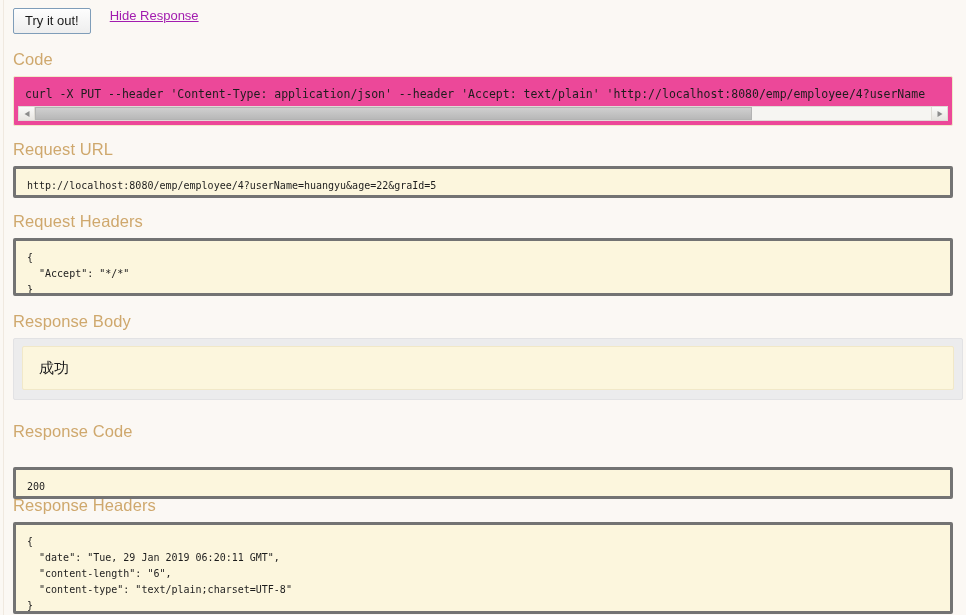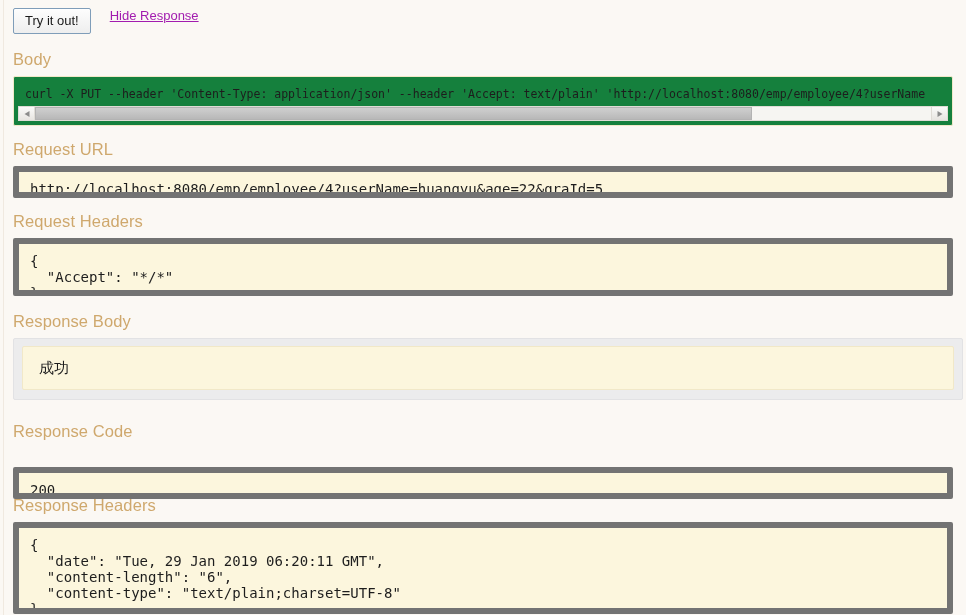--- a/index.html
+++ b/index.html
@@ -77,35 +77,35 @@
     font-weight: normal;
     font-size: 16.5px;
     line-height: 19px;
     color: #cfa86d;
     letter-spacing: 0.1px;
   }
 
   .code-box {
     box-sizing: border-box;
     background: #fcf6dd;
-    border: 6px solid #737373;
+    border: 3px solid #737373;
     border-radius: 2px;
     font-family: "DejaVu Sans Mono", monospace;
-    font-size: 14px;
+    font-size: 10px;
     line-height: 16px;
     color: #1d1d1d;
     padding: 9px 10px 9px 11px;
     white-space: pre;
     overflow: hidden;
   }
 
   
   .curl-wrap {
     box-sizing: border-box;
-    background: #15803d;
+    background: #ec4899;
     border: 1px solid #f1e8c8;
     border-radius: 2px;
     position: relative;
     height: 50px;
     overflow: hidden;
   }
   .curl-text {
     font-family: "DejaVu Sans Mono", monospace;
     font-size: 11.5px;
     line-height: 16px;
@@ -198,21 +198,21 @@
 <div class="page">
 
   <div class="left-rule"></div>
 
   <div class="toolbar">
     <span class="try-btn">Try it out!</span>
     <span class="hide-link">Hide Response</span>
   </div>
 
   <div class="section" style="top:50px;">
-    <h4 class="sec-title">Body</h4>
+    <h4 class="sec-title">Code</h4>
     <div class="curl-wrap">
       <div class="curl-text">curl -X PUT --header 'Content-Type: application/json' --header 'Accept: text/plain' 'http://localhost:8080/emp/employee/4?userName</div>
       <div class="hscroll">
         <div class="sb-arrow left"></div>
         <div class="sb-track">
           <div class="sb-thumb"></div>
         </div>
         <div class="sb-arrow right"></div>
       </div>
     </div>

